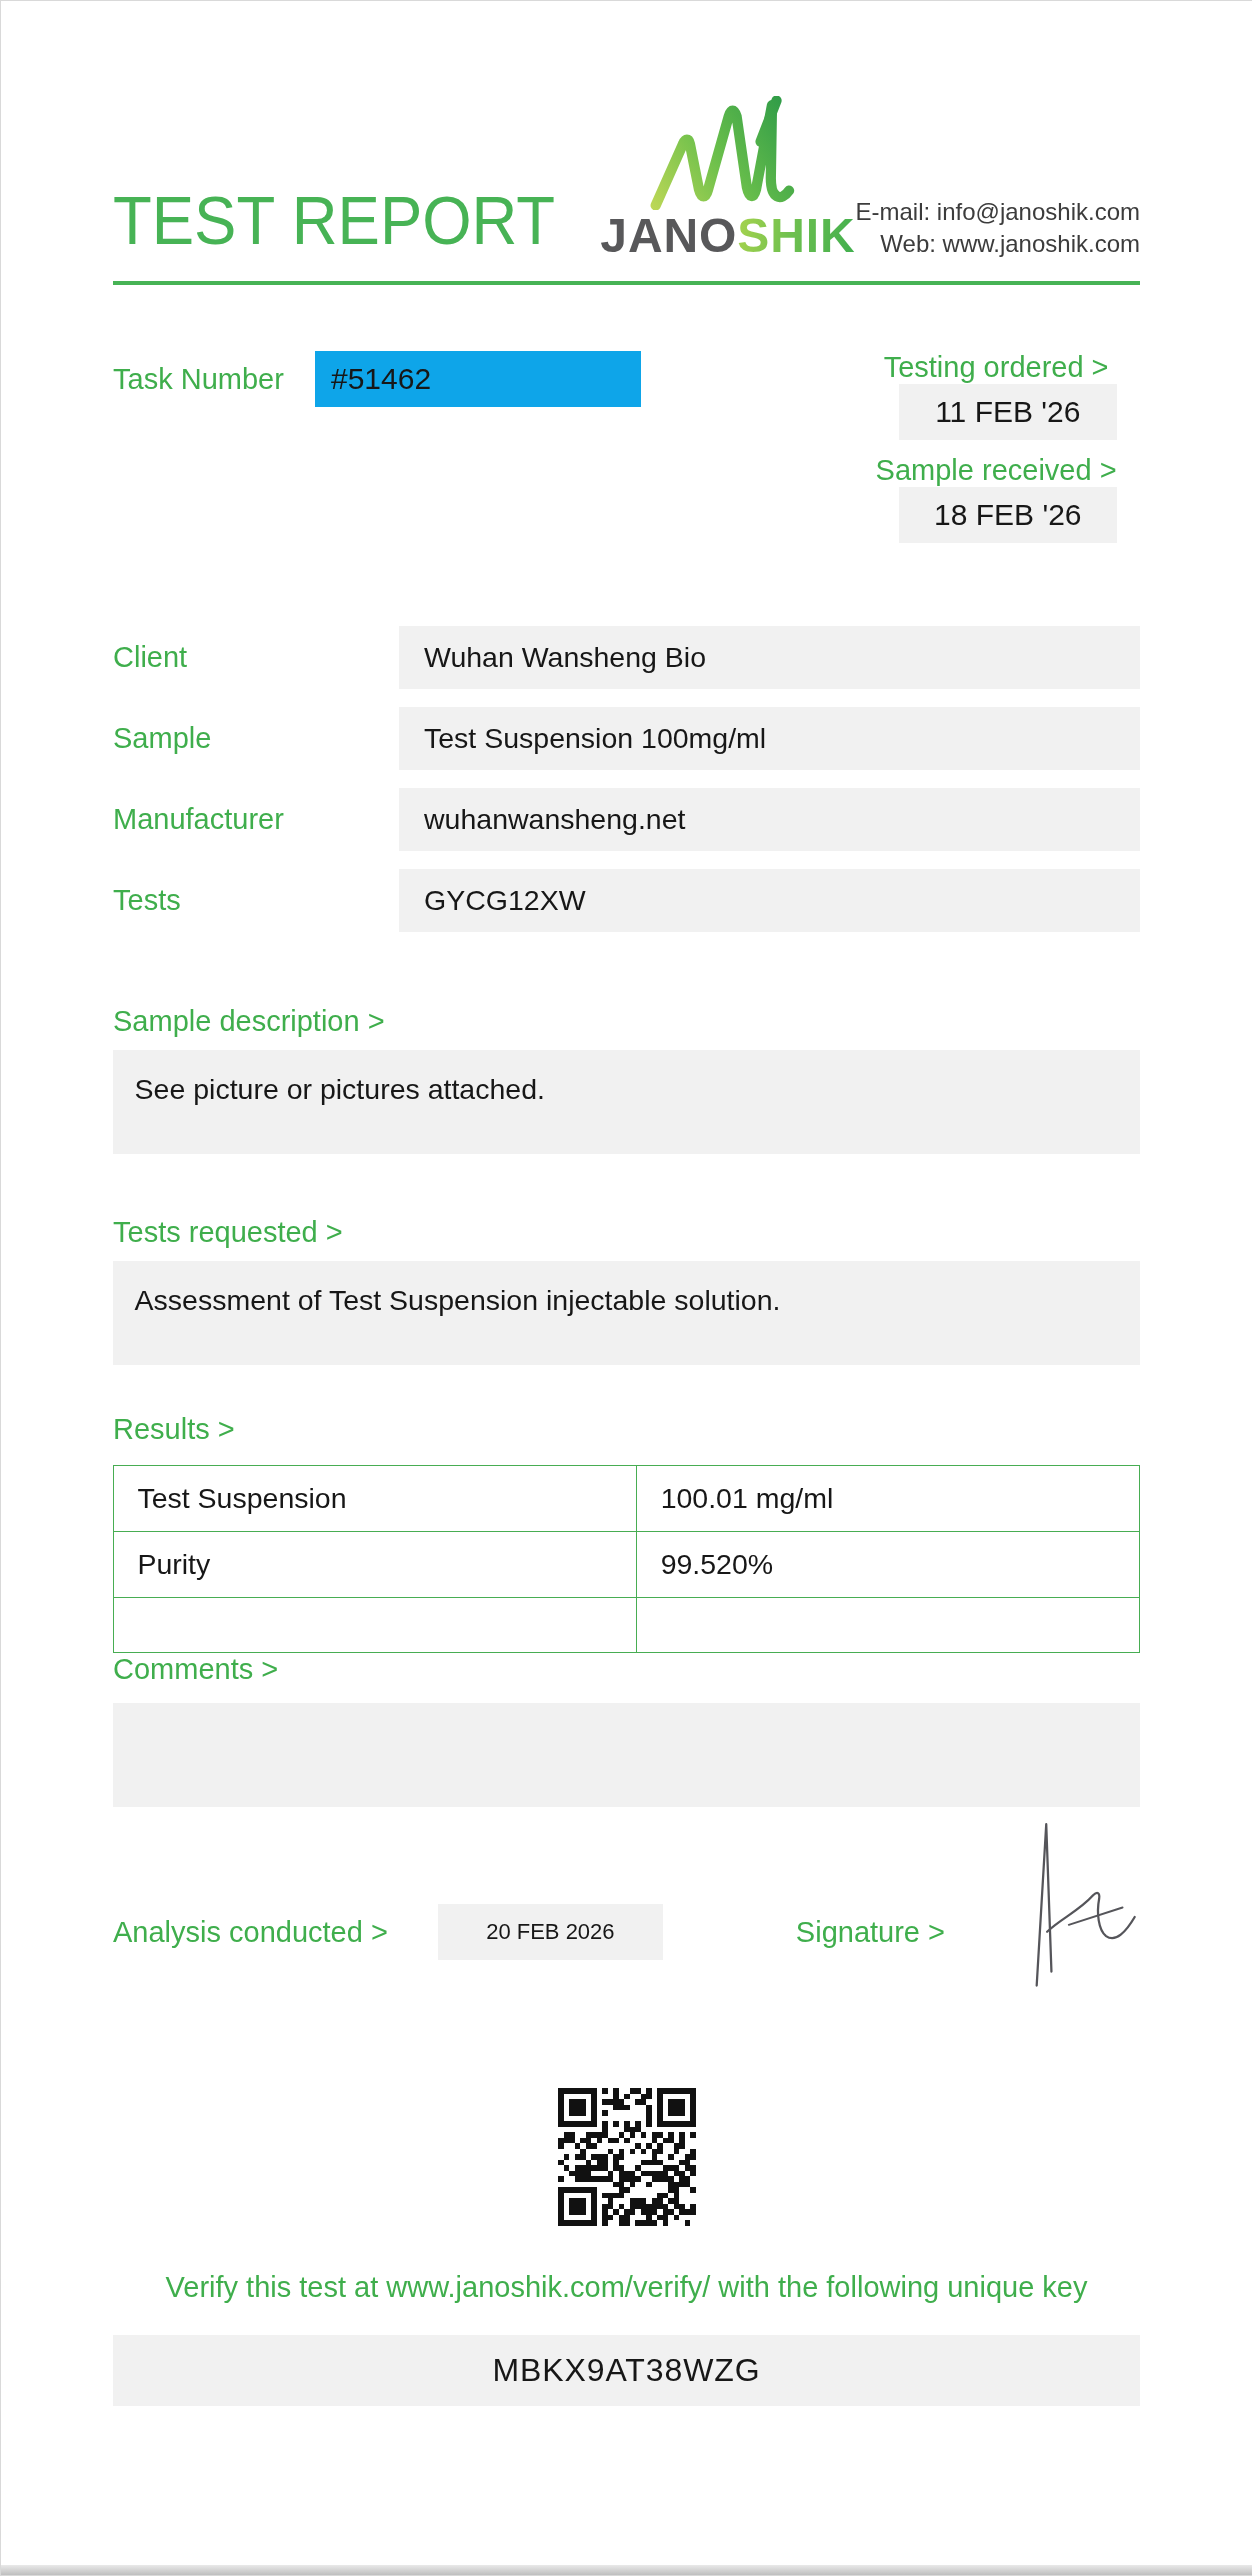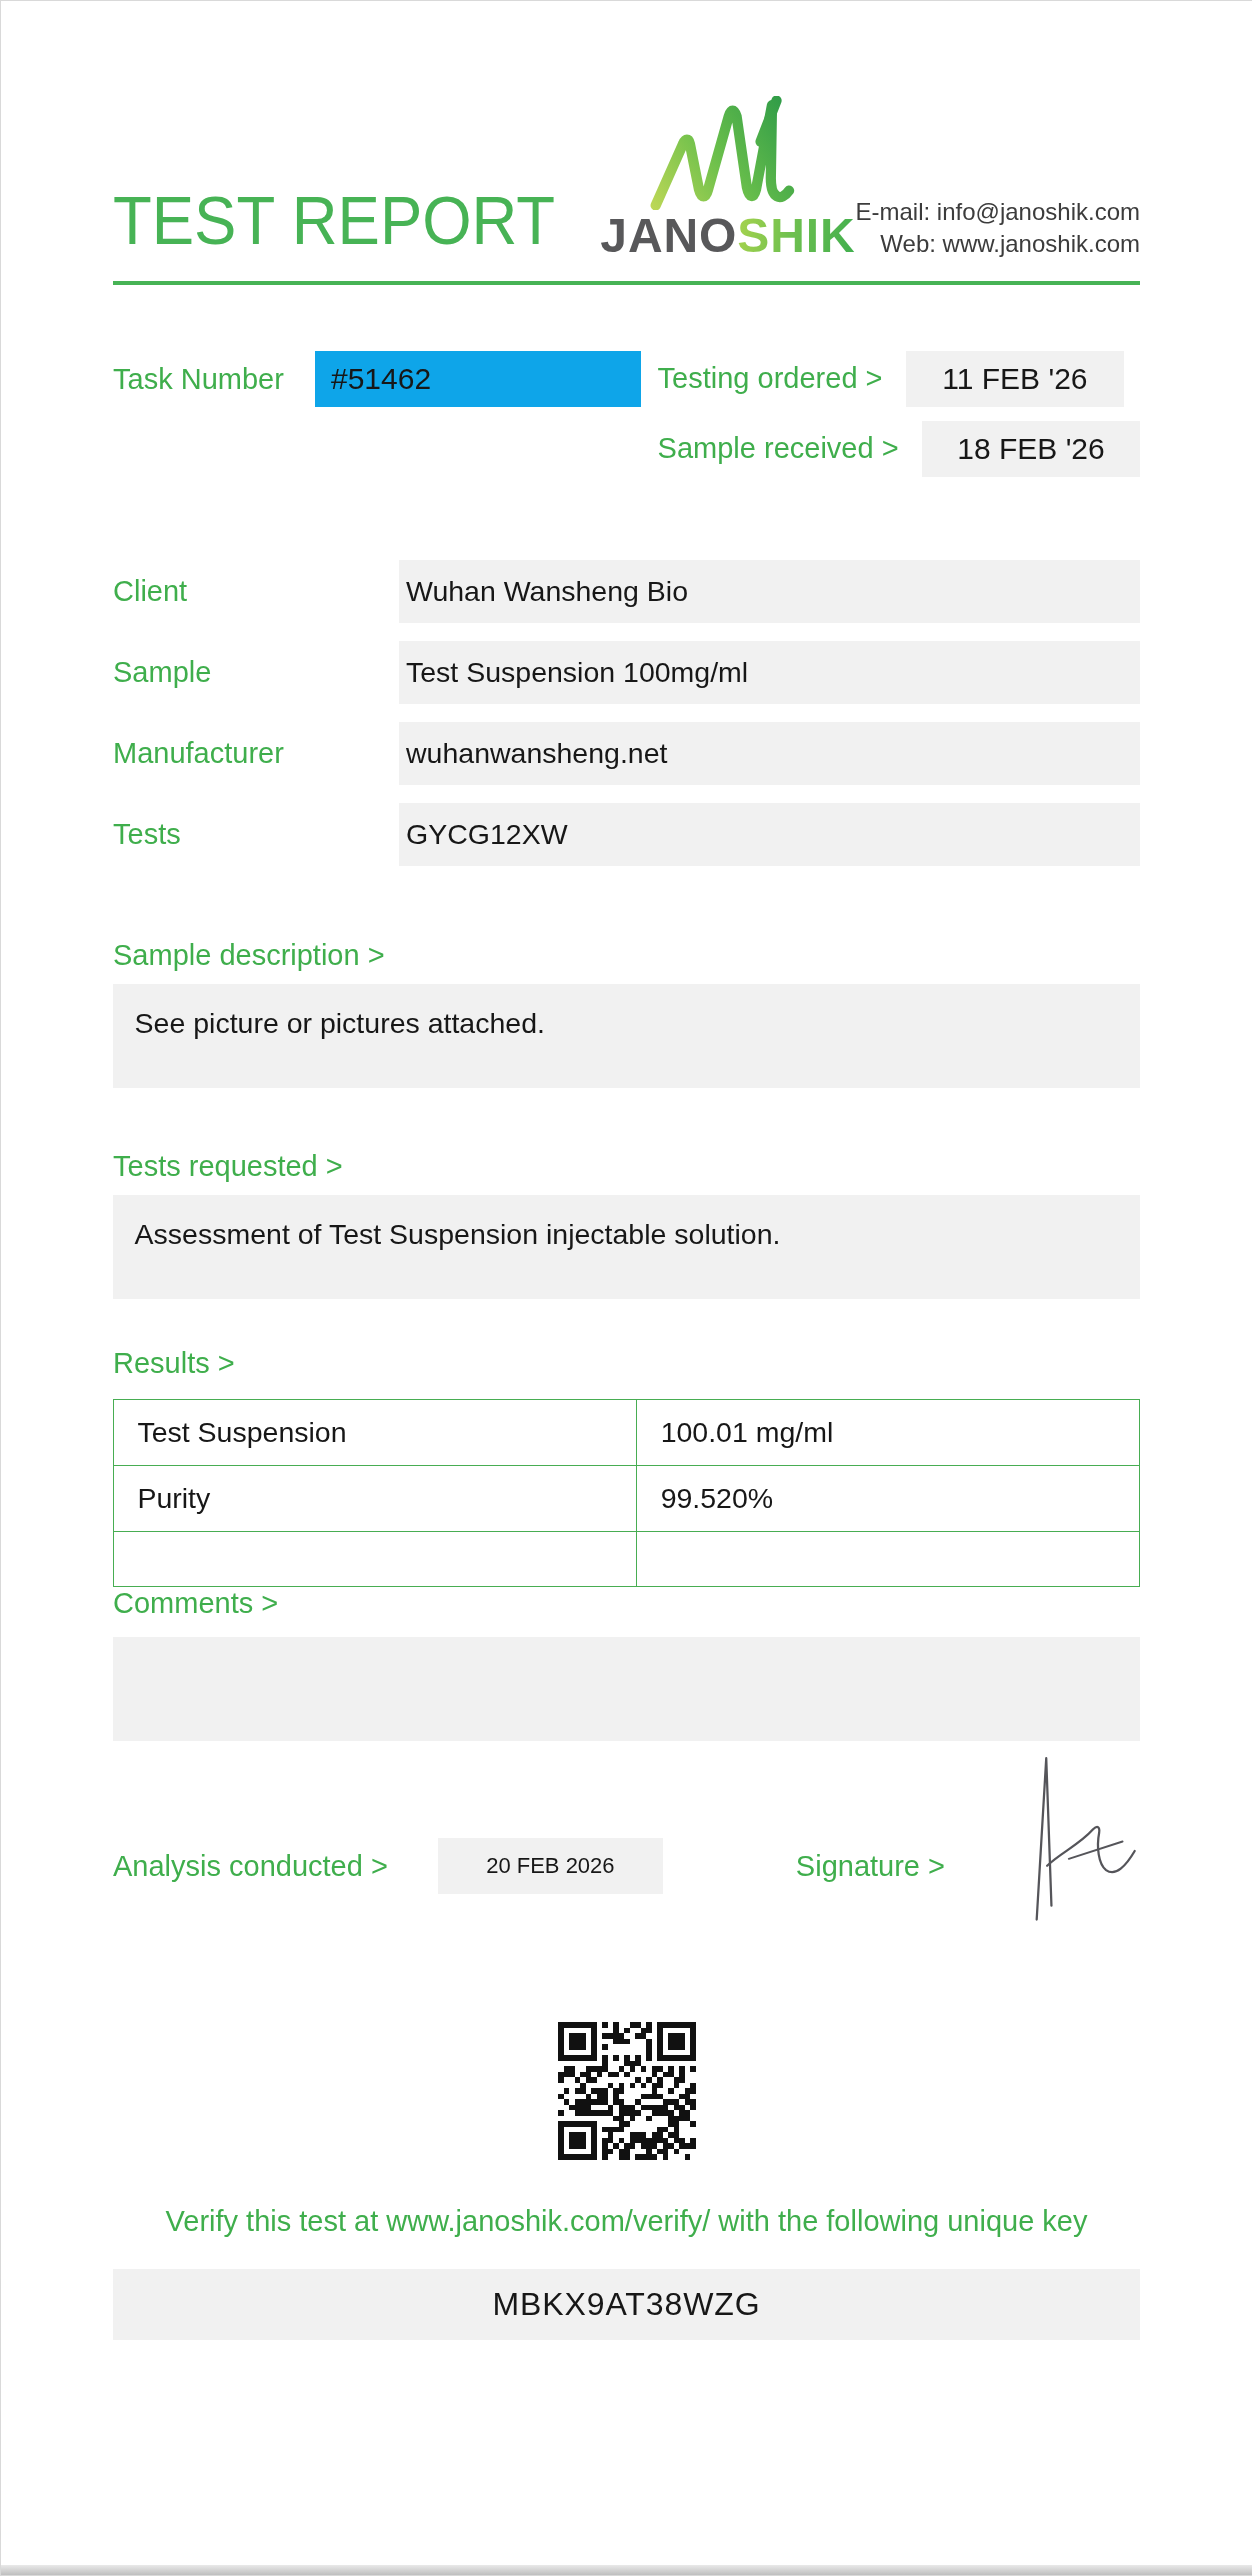--- a/index.html
+++ b/index.html
@@ -46,37 +46,37 @@
   
   .task-section { display: flex; margin-top: 66px; }
   .green-label { color: #3fae4c; font-size: 29px; white-space: nowrap; }
   .task-label { width: 202px; padding-top: 12px; }
   .task-box {
     width: 326px; height: 56px; background: #0ea5e9;
     display: flex; align-items: center; padding-left: 16px;
     font-size: 30px; color: #171717;
   }
   .dates-col { margin-left: auto; }
-  .date-row { display: flex; align-items: center; justify-content: flex-start; }
+  .date-row { display: flex; align-items: center; justify-content: flex-end; flex-direction: column; }
   .date-row + .date-row { margin-top: 14px; }
   .date-row .green-label { margin-right: 23.4px; }
   .date-box {
     width: 218px; height: 56px; background: #f1f1f1;
     display: flex; align-items: center; justify-content: center;
     font-size: 30px; color: #171717;
   }
 
   
   .fields { margin-top: 83px; }
   .field-row { display: flex; align-items: stretch; text-align: center; }
   .field-row + .field-row { margin-top: 18px; }
   .field-label { width: 286px; display: flex; align-items: center; }
   .field-value {
     flex: 1; height: 63px; background: #f1f1f1;
-    display: flex; align-items: center; padding-left: 7px;
+    display: flex; align-items: center; padding-left: 25px;
     font-size: 28.5px; color: #171717;
   }
 
   
   .text-section { margin-top: 62px; }
   .text-section.first { margin-top: 73px; }
   .text-box {
     margin-top: 12px; height: 104px; background: #f1f1f1;
     padding: 23.4px 21.6px 0 21.6px; font-size: 28.5px; color: #171717;
   }

